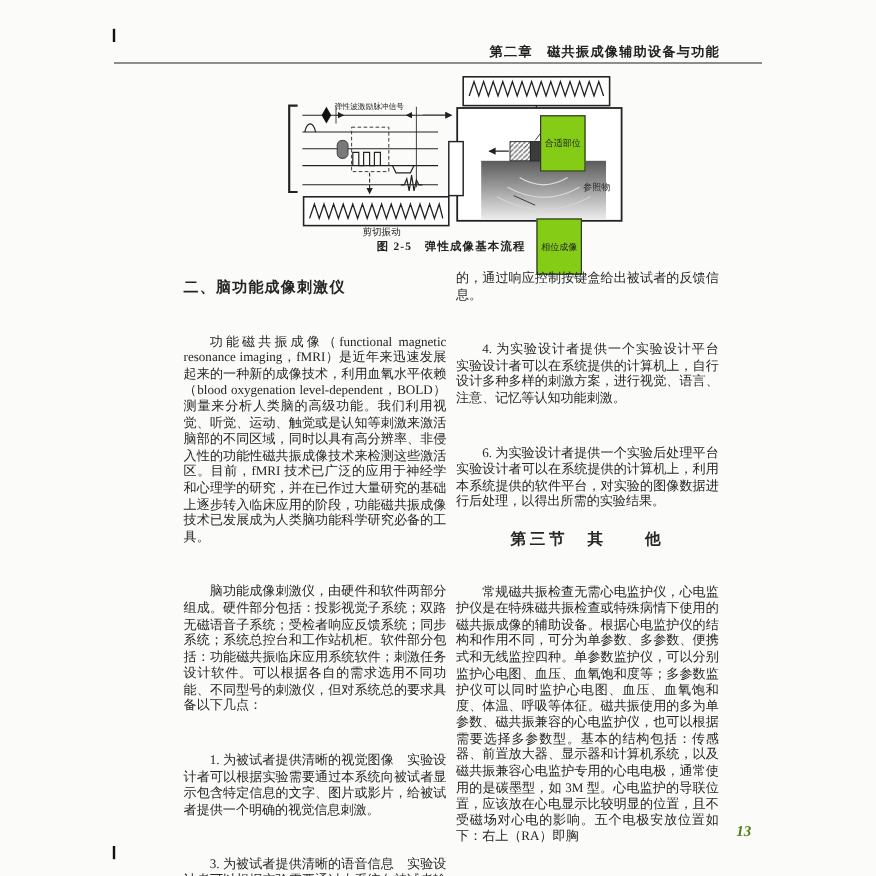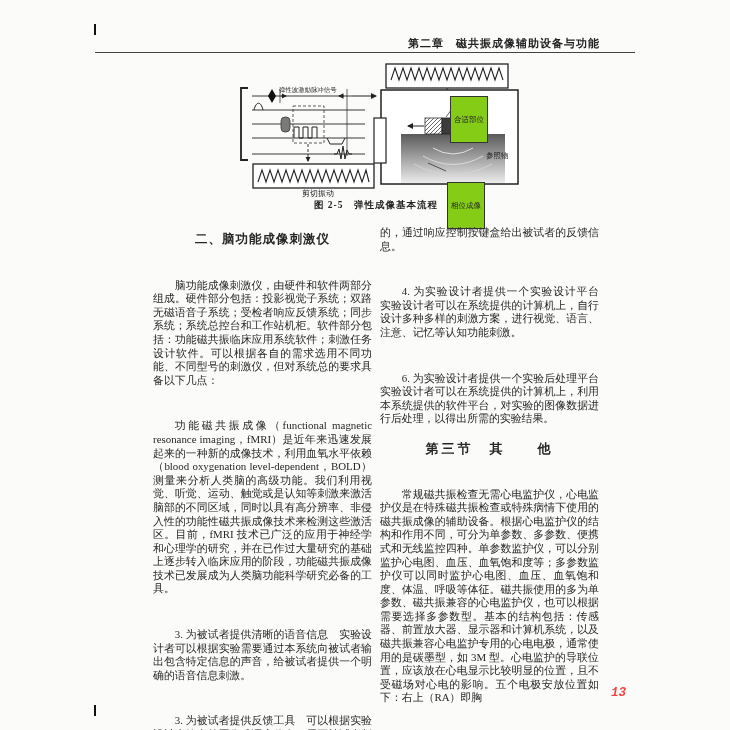--- a/index.html
+++ b/index.html
@@ -38,35 +38,35 @@
     font-size:9.5px;font-weight:bold;color:#222;letter-spacing:1px;
   }
 
   .columns{
     position:absolute;left:153px;top:226px;width:446px;display:flex;gap:8px;
   }
   .col{width:219px;font-size:10.9px;line-height:13.6px;text-align:justify;color:#262626;}
   .col p{margin:0;}
   .col p.ind{text-indent:2em;margin-top:32px;}
   .h-num{
-    font-size:12.5px;font-weight:bold;text-align:center;margin:7px 0 7px 0;
+    font-size:12.5px;font-weight:bold;margin:7px 0 7px 0;
     letter-spacing:1px;
   }
   .h-section{
     font-size:13px;font-weight:bold;text-align:center;margin:16px 0 12px 0;
     letter-spacing:3px;
   }
   .h-sub{
     font-size:12px;font-weight:bold;text-align:center;margin:12px 0 9px 0;
     letter-spacing:1px;
   }
   .page-number{
     position:absolute;right:104px;top:686px;
-    font-size:12.5px;font-weight:bold;font-style:italic;color:#ef4444;
-    font-family:Liberation Mono, monospace;
+    font-size:12.5px;font-weight:bold;font-style:italic;color:#4d7c0f;
+    font-family:Liberation Serif, serif;
   }
 </style>
 </head>
 <body>
 
 <div class="crop-mark crop-top"></div>
 <div class="crop-mark crop-bottom"></div>
 
 <div class="header-text">第二章　磁共振成像辅助设备与功能</div>
 <div class="header-rule"></div>
@@ -150,22 +150,23 @@
   <div class="fig-label lbl-ref">参照物</div>
   <div class="fig-label boxed lbl-phase">相位成像</div>
   <div class="fig-label lbl-shear">剪切振动</div>
 </div>
 
 <div class="fig-caption">图 2-5　弹性成像基本流程</div>
 
 <div class="columns">
   <div class="col">
     <div class="h-num">二、脑功能成像刺激仪</div>
+    <p class="ind">功能磁共振成像（functional magnetic resonance imaging，fMRI）是近年来迅速发展起来的一种新的成像技术，利用血氧水平依赖（blood oxygenation level-dependent，BOLD）测量来分析人类脑的高级功能。我们利用视觉、听觉、运动、触觉或是认知等刺激来激活脑部的不同区域，同时以具有高分辨率、非侵入性的功能性磁共振成像技术来检测这些激活区。目前，fMRI 技术已广泛的应用于神经学和心理学的研究，并在已作过大量研究的基础上逐步转入临床应用的阶段，功能磁共振成像技术已发展成为人类脑功能科学研究必备的工具。</p>
     <p class="ind">脑功能成像刺激仪，由硬件和软件两部分组成。硬件部分包括：投影视觉子系统；双路无磁语音子系统；受检者响应反馈系统；同步系统；系统总控台和工作站机柜。软件部分包括：功能磁共振临床应用系统软件；刺激任务设计软件。可以根据各自的需求选用不同功能、不同型号的刺激仪，但对系统总的要求具备以下几点：</p>
-    <p class="ind">功能磁共振成像（functional magnetic resonance imaging，fMRI）是近年来迅速发展起来的一种新的成像技术，利用血氧水平依赖（blood oxygenation level-dependent，BOLD）测量来分析人类脑的高级功能。我们利用视觉、听觉、运动、触觉或是认知等刺激来激活脑部的不同区域，同时以具有高分辨率、非侵入性的功能性磁共振成像技术来检测这些激活区。目前，fMRI 技术已广泛的应用于神经学和心理学的研究，并在已作过大量研究的基础上逐步转入临床应用的阶段，功能磁共振成像技术已发展成为人类脑功能科学研究必备的工具。</p>
+    <p class="ind">1. 为被试者提供清晰的视觉图像　实验设计者可以根据实验需要通过本系统向被试者显示包含特定信息的文字、图片或影片，给被试者提供一个明确的视觉信息刺激。</p>
     <p class="ind">3. 为被试者提供清晰的语音信息　实验设计者可以根据实验需要通过本系统向被试者输出包含特定信息的声音，给被试者提供一个明确的语音信息刺激。</p>
     <p class="ind">3. 为被试者提供反馈工具　可以根据实验设计者给出的图像或语音信息，需要被试者判断回答</p>
   </div>
   <div class="col">
     <p>的，通过响应控制按键盒给出被试者的反馈信息。</p>
     <p class="ind">4. 为实验设计者提供一个实验设计平台　实验设计者可以在系统提供的计算机上，自行设计多种多样的刺激方案，进行视觉、语言、注意、记忆等认知功能刺激。</p>
     <p class="ind">6. 为实验设计者提供一个实验后处理平台　实验设计者可以在系统提供的计算机上，利用本系统提供的软件平台，对实验的图像数据进行后处理，以得出所需的实验结果。</p>
     <div class="h-section">第三节　其　　他</div>
     <p class="ind">常规磁共振检查无需心电监护仪，心电监护仪是在特殊磁共振检查或特殊病情下使用的磁共振成像的辅助设备。根据心电监护仪的结构和作用不同，可分为单参数、多参数、便携式和无线监控四种。单参数监护仪，可以分别监护心电图、血压、血氧饱和度等；多参数监护仪可以同时监护心电图、血压、血氧饱和度、体温、呼吸等体征。磁共振使用的多为单参数、磁共振兼容的心电监护仪，也可以根据需要选择多参数型。基本的结构包括：传感器、前置放大器、显示器和计算机系统，以及磁共振兼容心电监护专用的心电电极，通常使用的是碳墨型，如 3M 型。心电监护的导联位置，应该放在心电显示比较明显的位置，且不受磁场对心电的影响。五个电极安放位置如下：右上（RA）即胸</p>
   </div>

